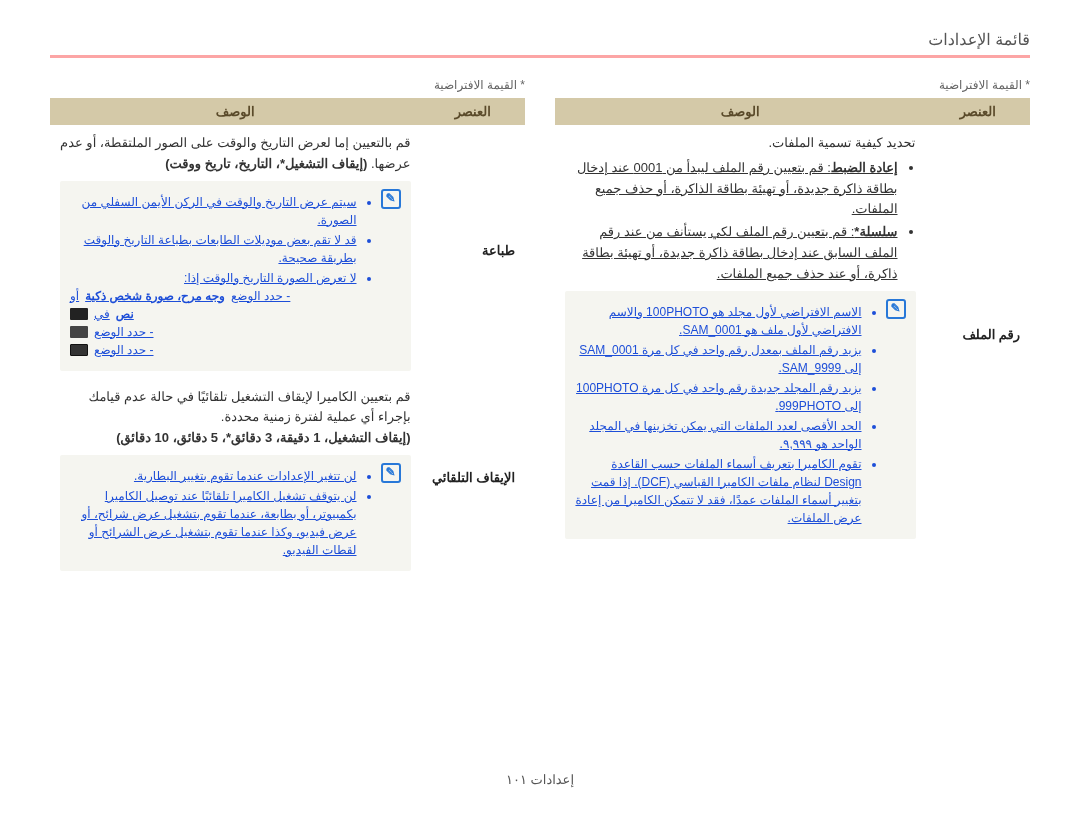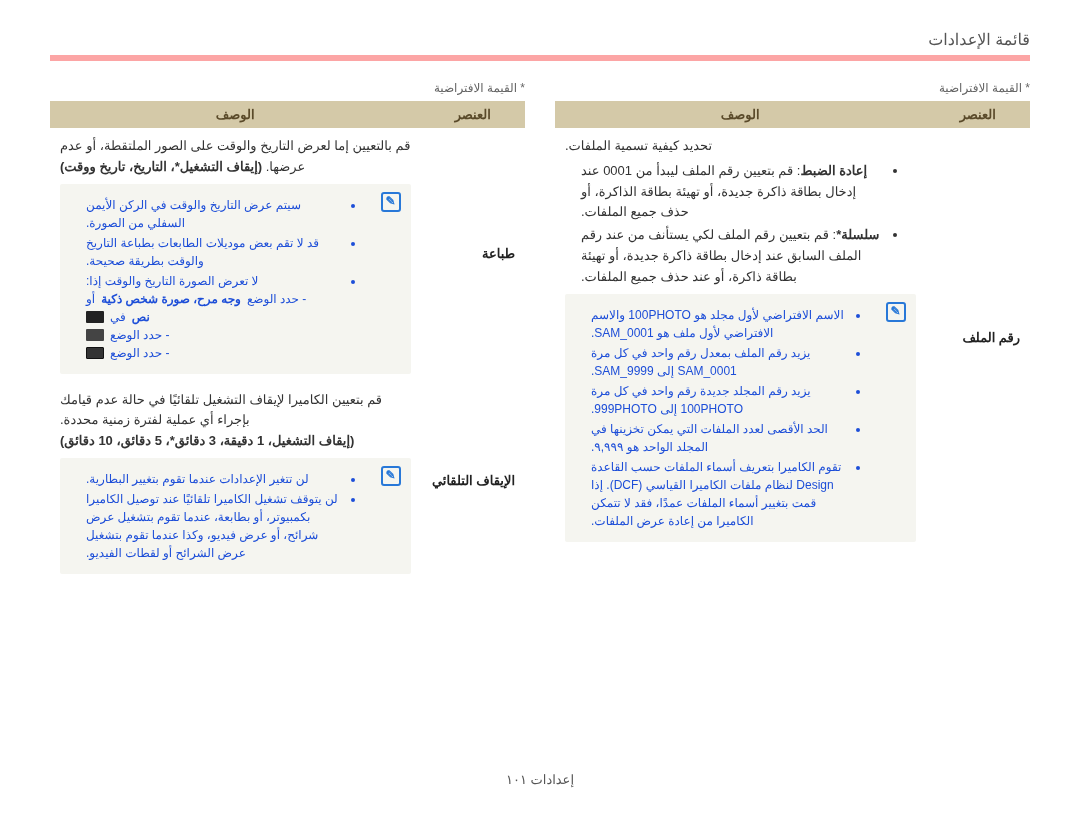--- a/index.html
+++ b/index.html
@@ -10,21 +10,21 @@
   direction: rtl;
   width: 1080px;
   height: 815px;
   position: relative;
   padding: 30px 50px;
 }
 .page-header {
   text-align: right;
   font-size: 16px;
   color: #555;
-  border-bottom: 6px solid #fca5a5;
+  border-bottom: 3px solid #fca5a5;
   padding-bottom: 6px;
   margin-bottom: 20px;
 }
 .columns {
   display: flex;
   gap: 30px;
   direction: rtl;
 }
 .col {
   flex: 1;
@@ -56,31 +56,31 @@
   vertical-align: top;
   line-height: 1.6;
 }
 td.item-cell {
   font-weight: bold;
   text-align: right;
   vertical-align: middle;
   color: #222;
 }
 td.desc-cell {
-  text-align: left;
+  text-align: right;
   color: #333;
 }
 tr.body-row td { border-bottom: none; }
 .bold { font-weight: bold; }
 ul.bullets {
   list-style: disc;
   padding-right: 18px;
   margin: 4px 0;
 }
-ul.bullets li { margin: 2px 16px; }
+ul.bullets li { margin: 2px 0; text-decoration: underline; }
 .note-box {
   display: flex;
   gap: 8px;
   align-items: flex-start;
   background: #f5f5f0;
   padding: 8px 10px;
   margin-top: 6px;
   border-radius: 2px;
 }
 .note-icon {

